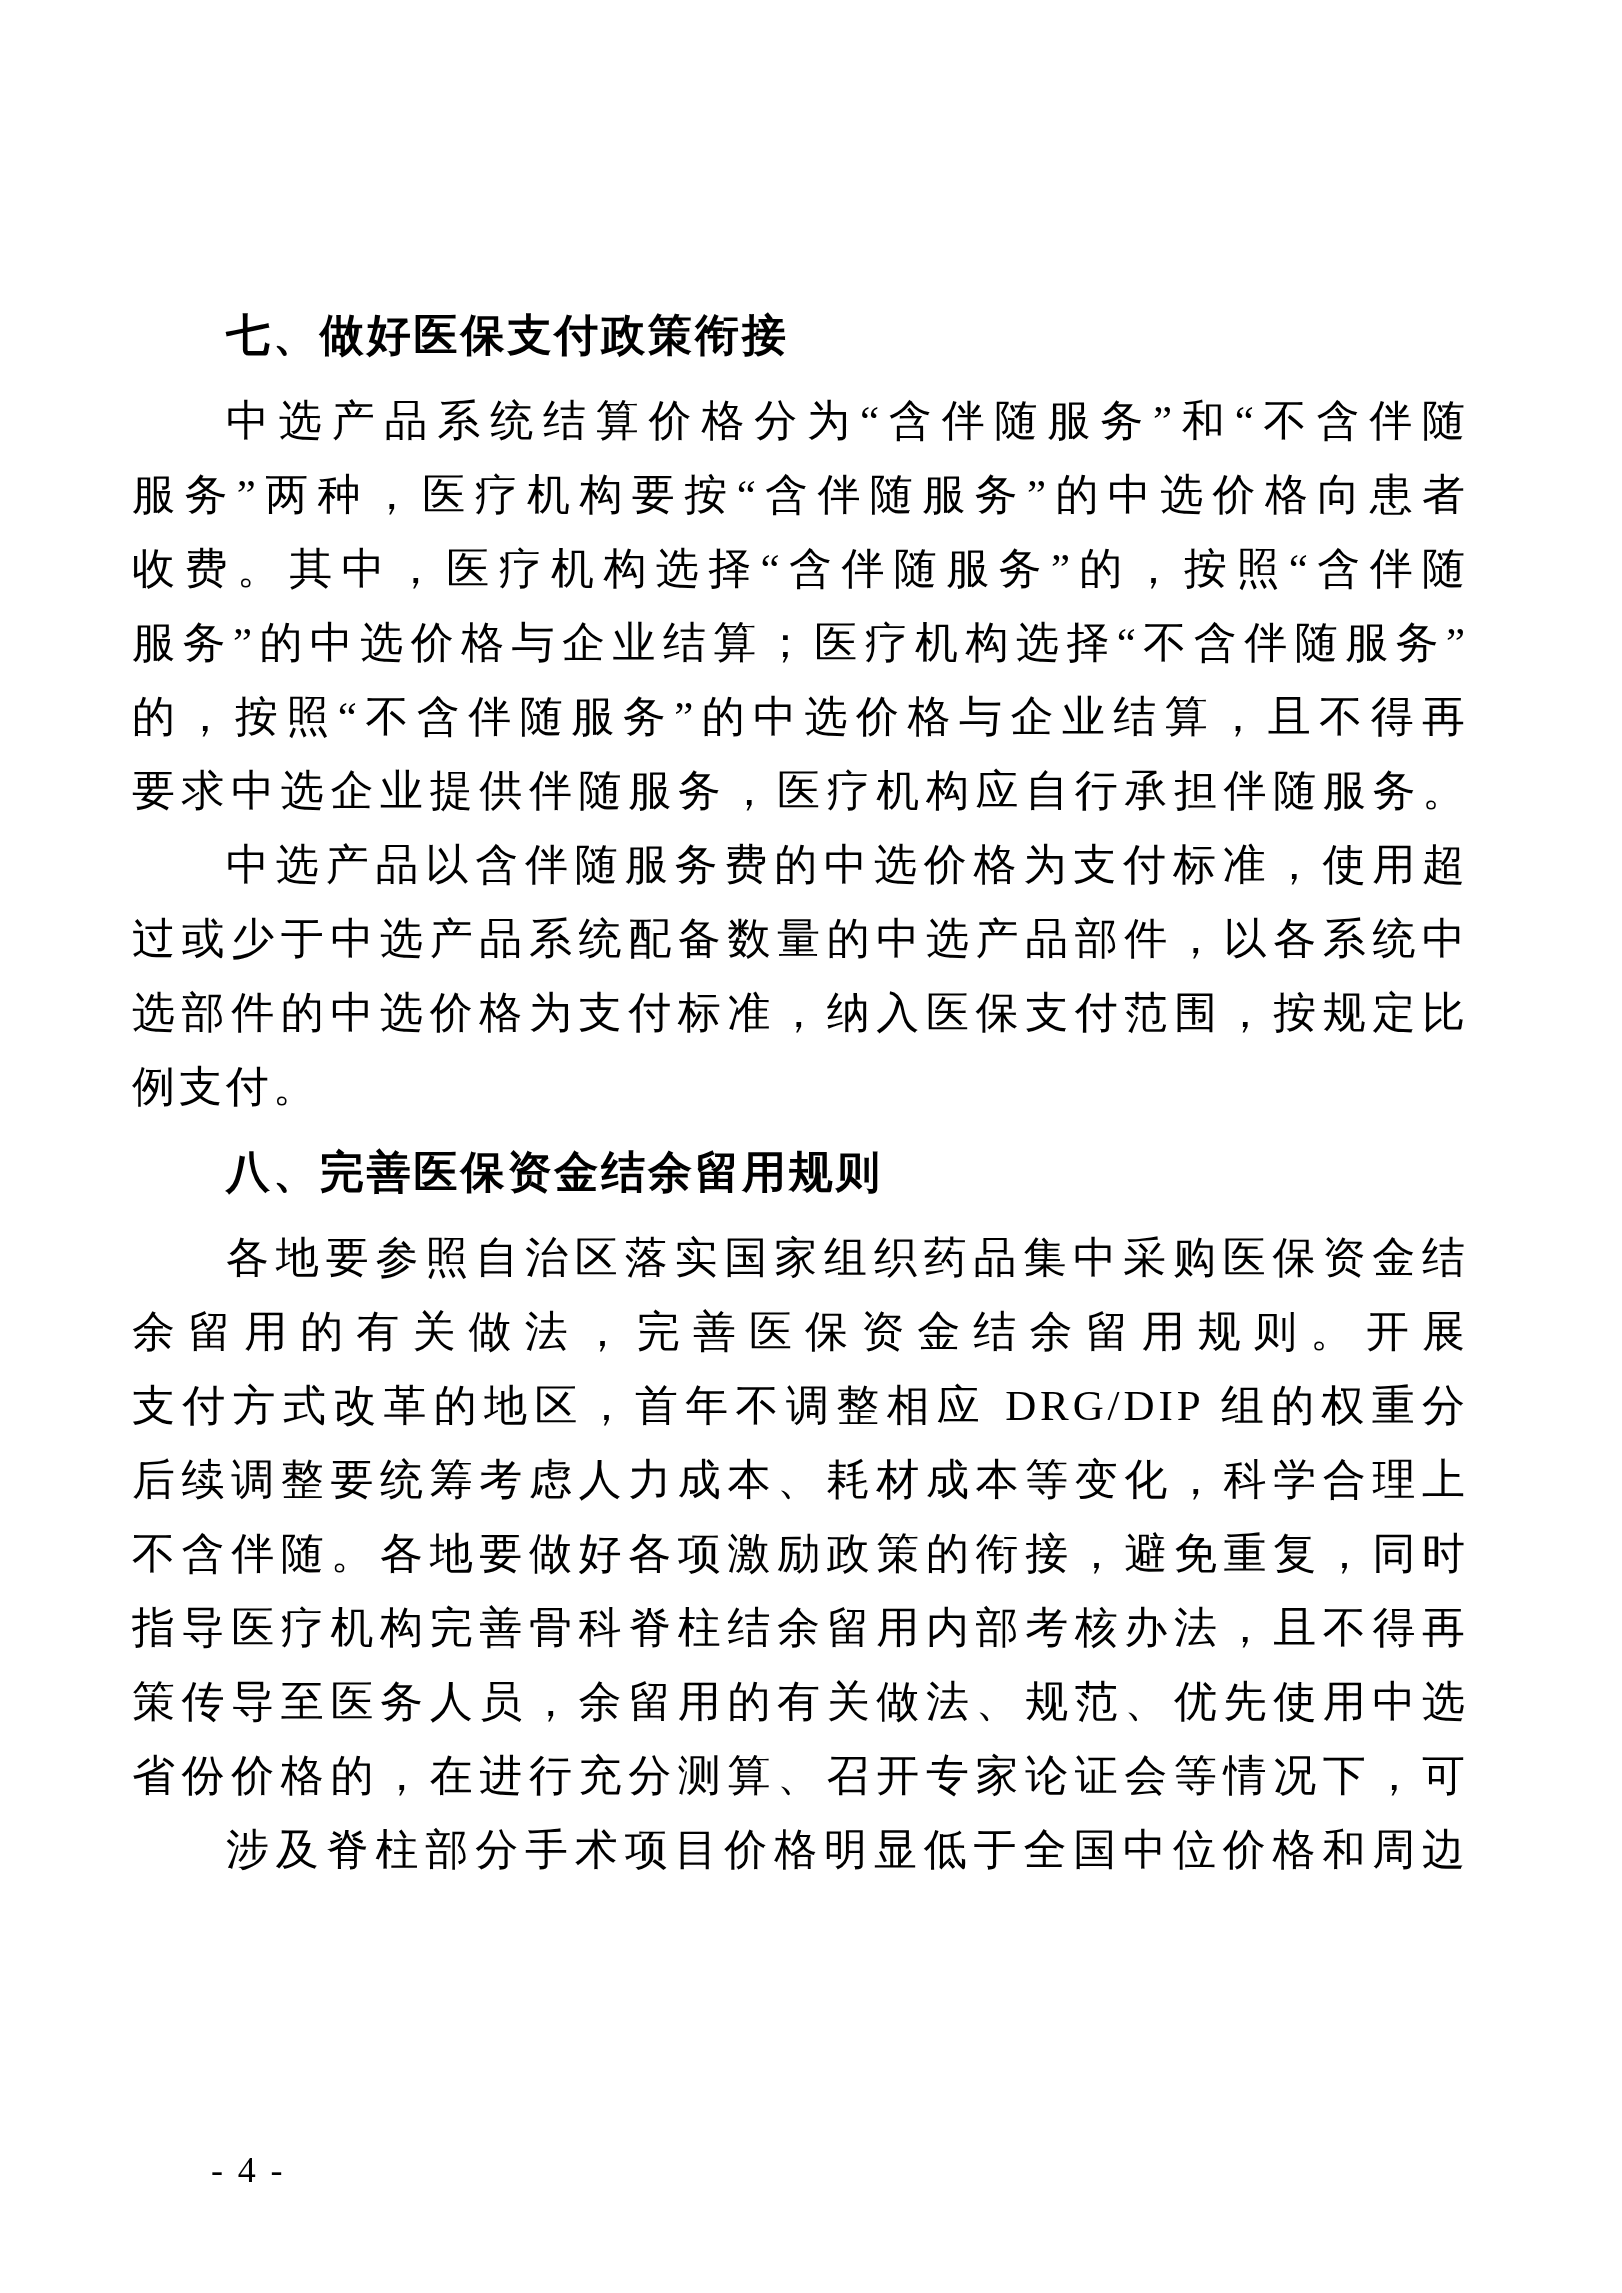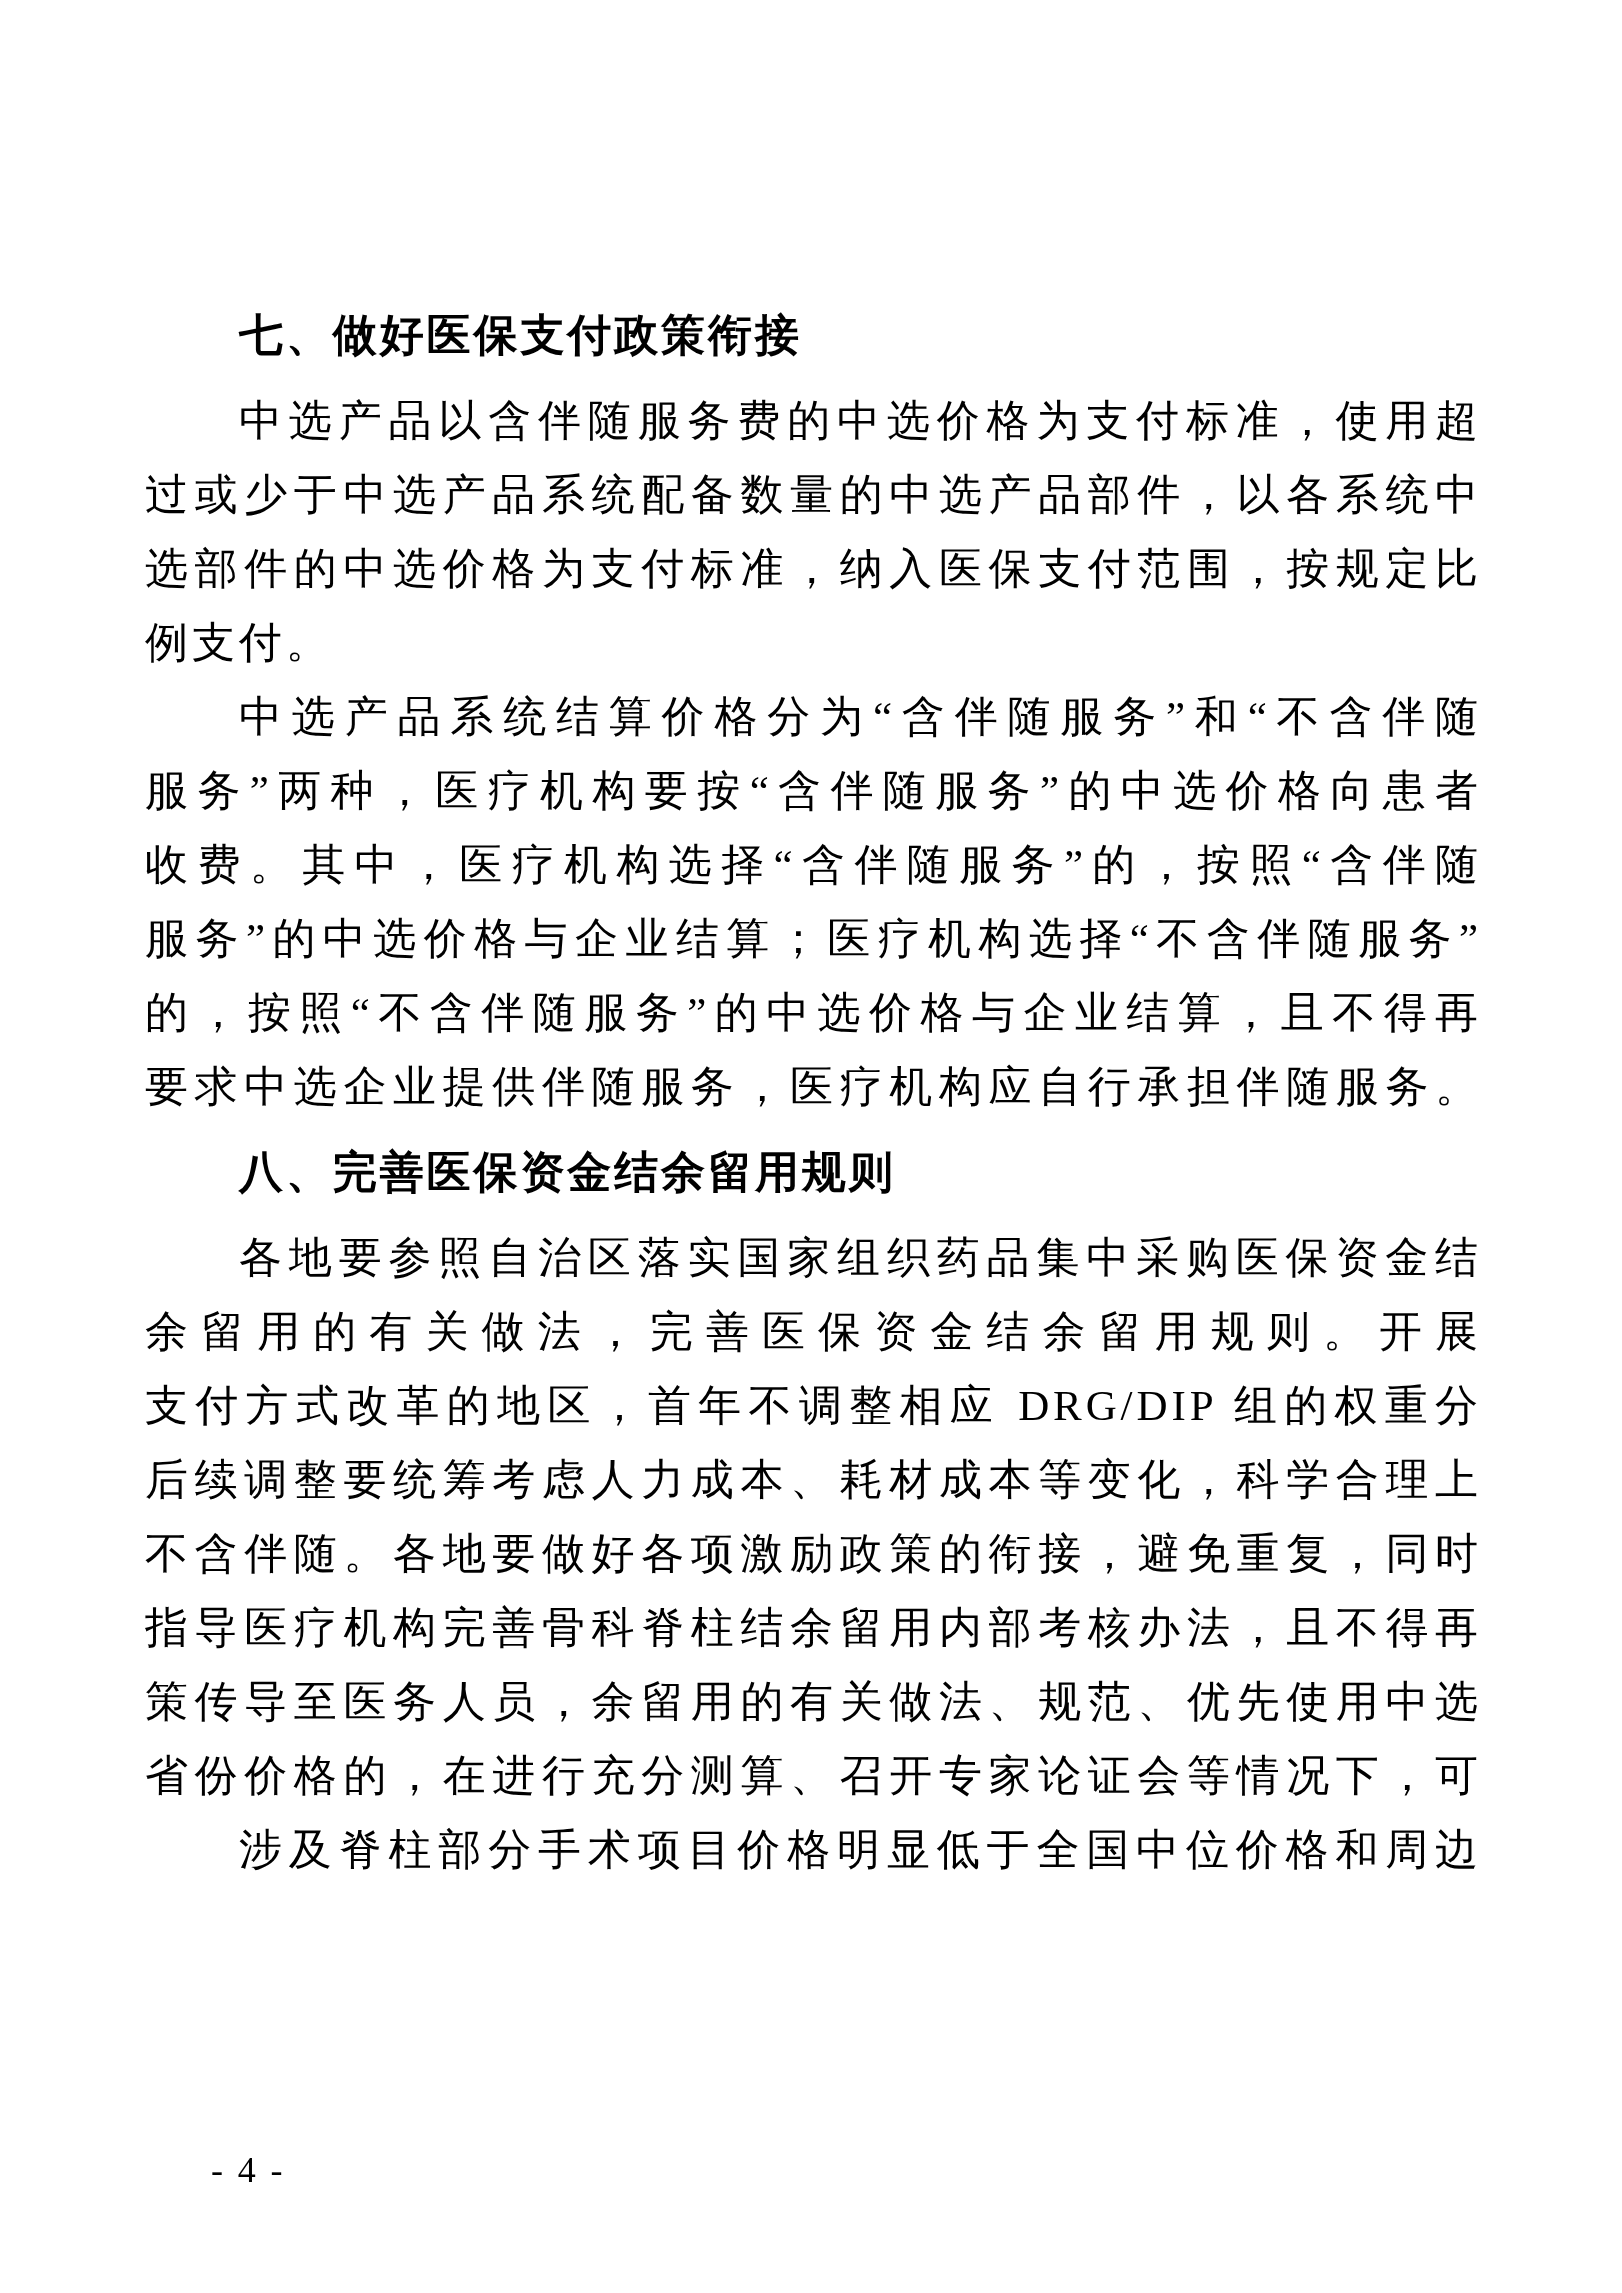--- a/index.html
+++ b/index.html
@@ -11,21 +11,21 @@
     position: relative;
     width: 1622px;
     height: 2294px;
     background: #ffffff;
     color: #000000;
     font-family: "Liberation Serif", "DejaVu Serif", serif;
     overflow: hidden;
   }
   .content {
     position: absolute;
-    left: 145px;
+    left: 132px;
     top: 286px;
     width: 1337px;
   }
   .heading {
     font-family: "Liberation Sans", "DejaVu Sans", sans-serif;
     font-weight: 700;
     font-size: 44px;
     line-height: 74px;
     letter-spacing: 2.9px;
     text-indent: 94px;
@@ -64,33 +64,33 @@
 </style>
 </head>
 <body>
 
 <div class="page">
   <div class="content">
 
     <div class="heading">七、做好医保支付政策衔接</div>
 
     <div class="para">
-      <div class="line line-first">中选产品以含伴随服务费的中选价格为支付标准，使用超</div>
-      <div class="line">过或少于中选产品系统配备数量的中选产品部件，以各系统中</div>
-      <div class="line">选部件的中选价格为支付标准，纳入医保支付范围，按规定比</div>
-      <div class="line line-short">例支付。</div>
-    </div>
-
-    <div class="para">
       <div class="line line-first">中选产品系统结算价格分为“含伴随服务”和“不含伴随</div>
       <div class="line">服务”两种，医疗机构要按“含伴随服务”的中选价格向患者</div>
       <div class="line">收费。其中，医疗机构选择“含伴随服务”的，按照“含伴随</div>
       <div class="line">服务”的中选价格与企业结算；医疗机构选择“不含伴随服务”</div>
       <div class="line">的，按照“不含伴随服务”的中选价格与企业结算，且不得再</div>
       <div class="line">要求中选企业提供伴随服务，医疗机构应自行承担伴随服务。</div>
+    </div>
+
+    <div class="para">
+      <div class="line line-first">中选产品以含伴随服务费的中选价格为支付标准，使用超</div>
+      <div class="line">过或少于中选产品系统配备数量的中选产品部件，以各系统中</div>
+      <div class="line">选部件的中选价格为支付标准，纳入医保支付范围，按规定比</div>
+      <div class="line line-short">例支付。</div>
     </div>
 
     <div class="heading">八、完善医保资金结余留用规则</div>
 
     <div class="para">
       <div class="line line-first">各地要参照自治区落实国家组织药品集中采购医保资金结</div>
       <div class="line">余留用的有关做法，完善医保资金结余留用规则。开展 DRG/DIP</div>
       <div class="line">支付方式改革的地区，首年不调整相应 DRG/DIP 组的权重分值，</div>
       <div class="line">后续调整要统筹考虑人力成本、耗材成本等变化，科学合理上</div>
       <div class="line">不含伴随。各地要做好各项激励政策的衔接，避免重复，同时</div>

